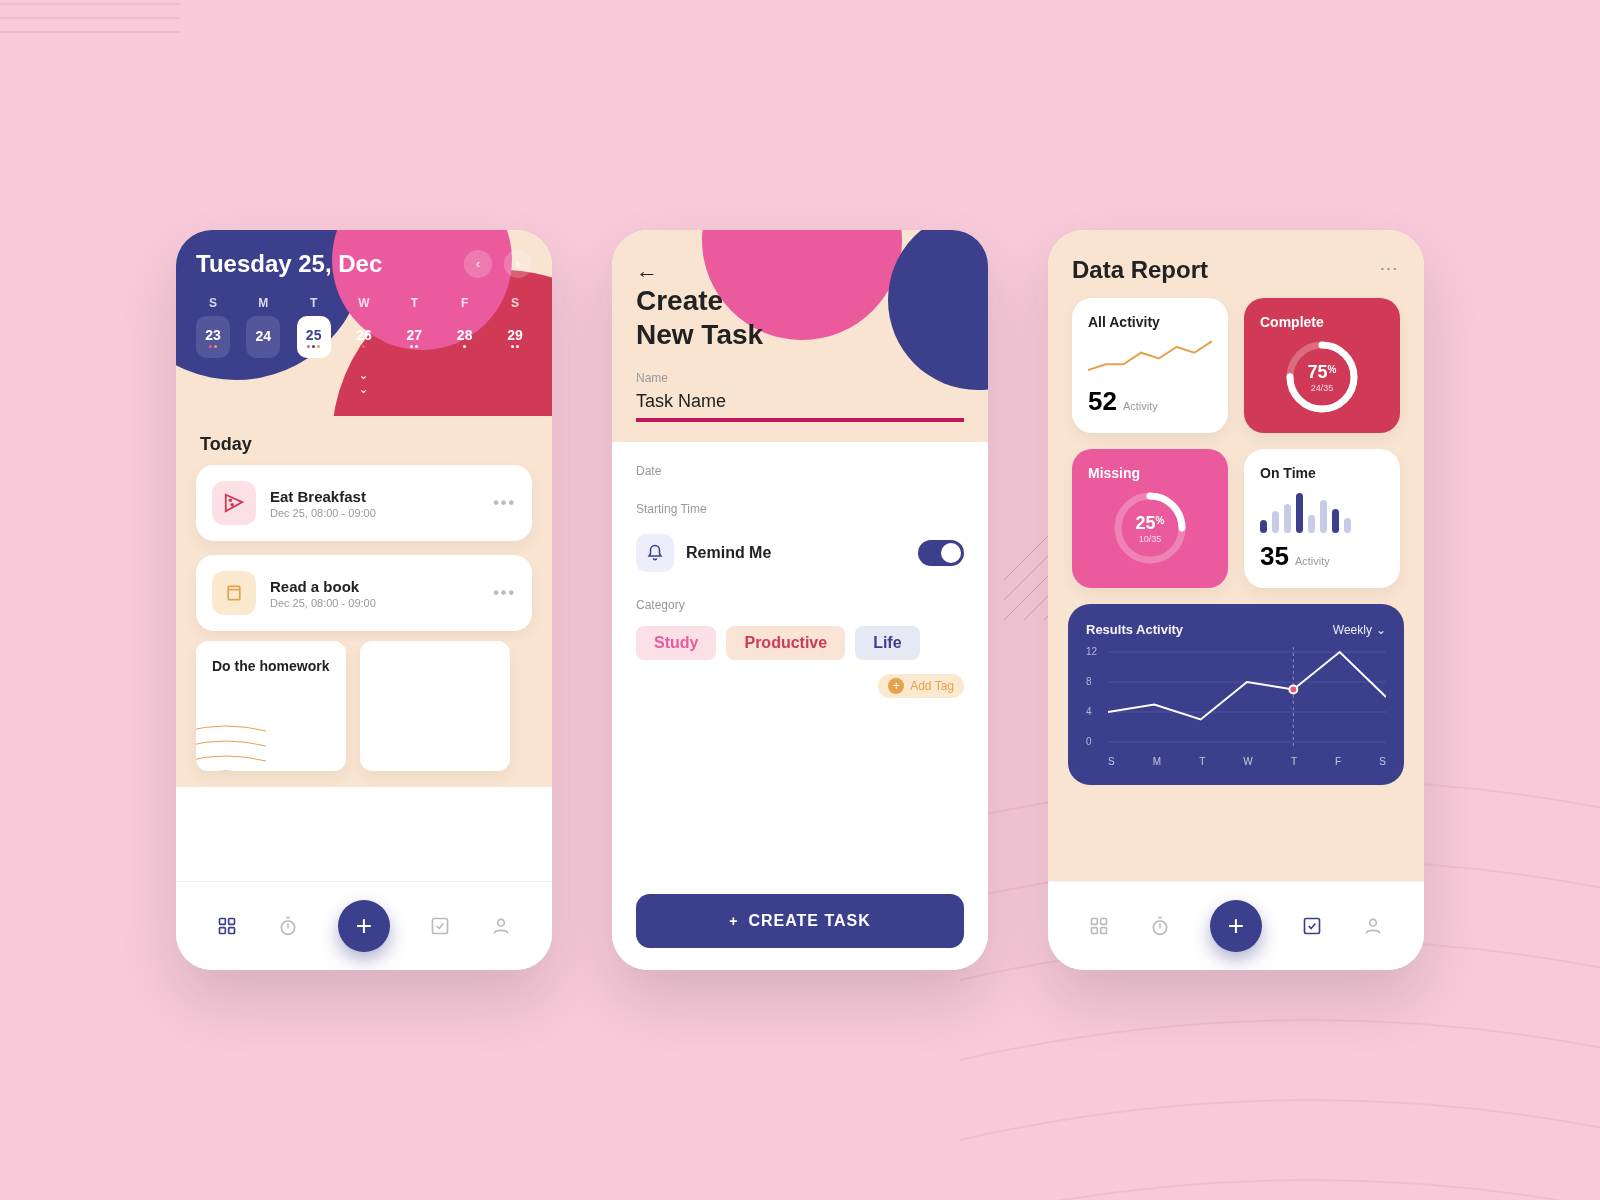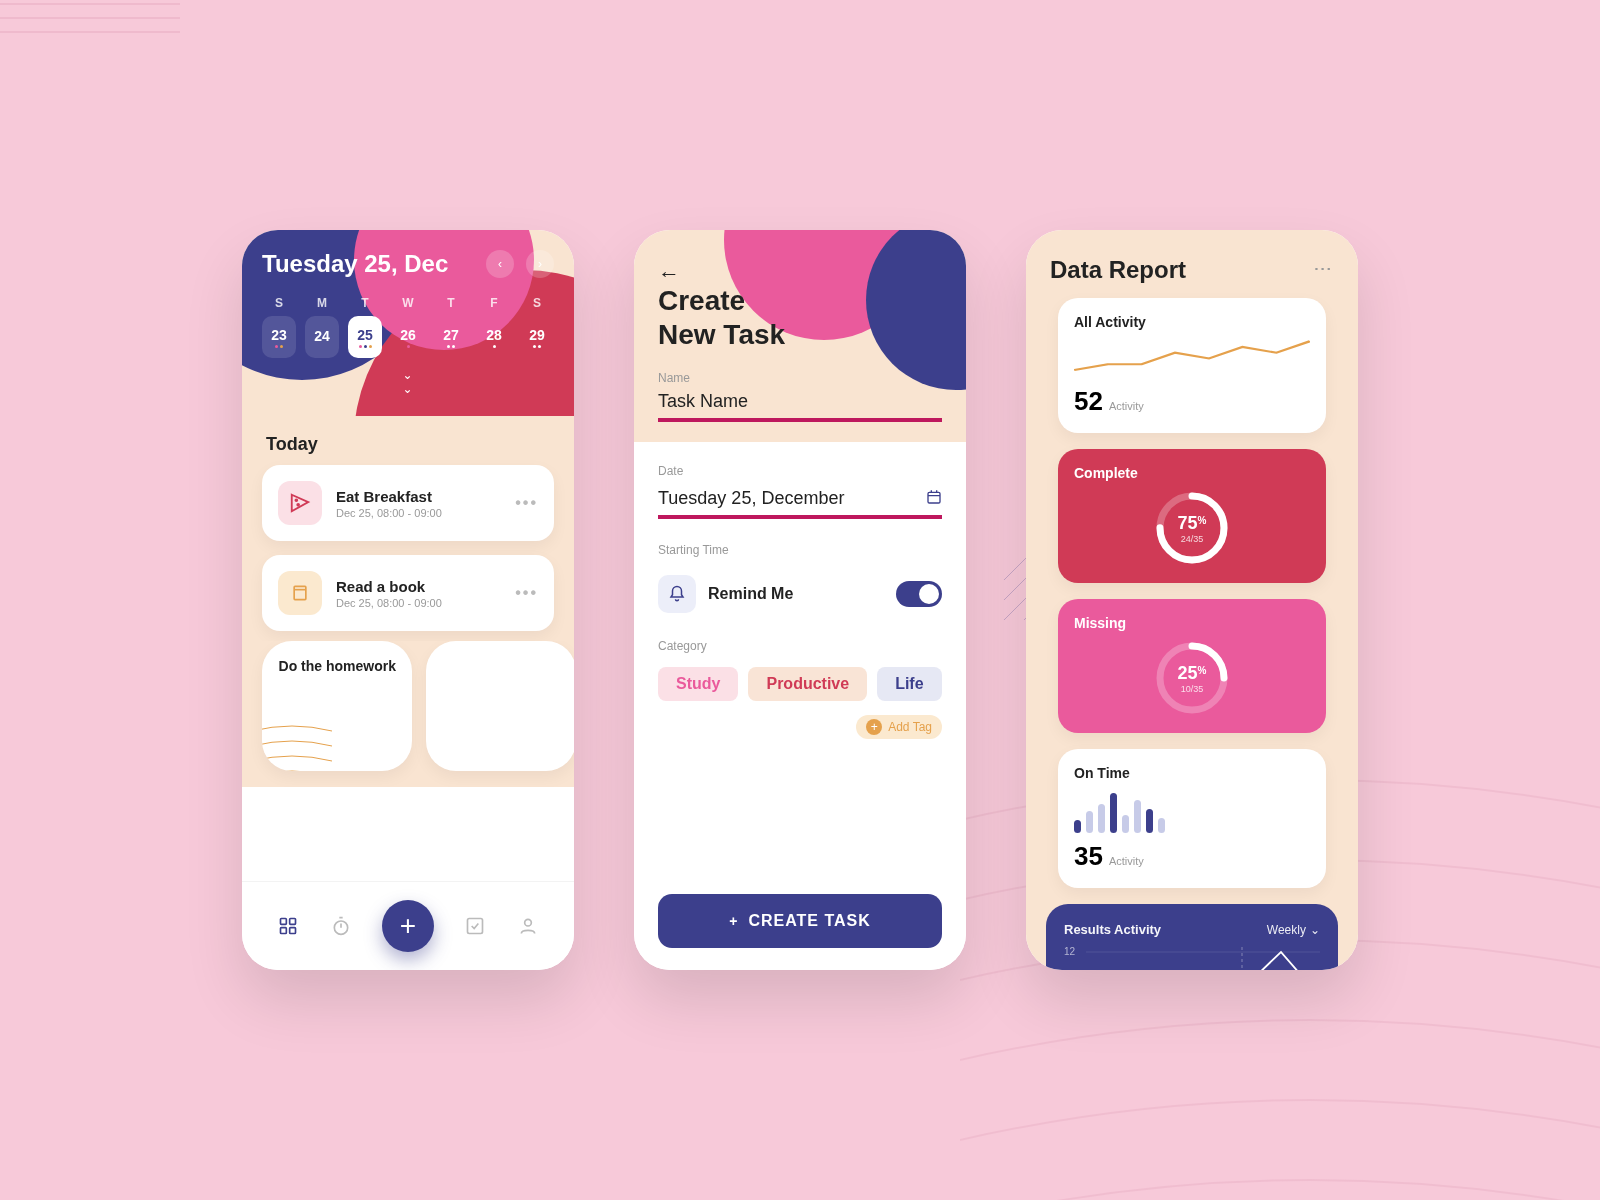--- a/index.html
+++ b/index.html
@@ -12,21 +12,21 @@
   justify-content: center;
   gap: 60px;
   position: relative;
   overflow: hidden;
 }
 .bg-waves-tl { position:absolute; top:-20px; left:-20px; width:200px; height:120px; opacity:.15; }
 .bg-waves-br { position:absolute; bottom:-60px; right:-60px; width:700px; height:500px; opacity:.12; }
 .bg-hatch { position:absolute; top:520px; left:50%; margin-left:204px; width:100px; height:100px; opacity:.25; }
 
 .phone {
-  width: 332px;
+  width: 376px;
   height: 740px;
   background: #fff;
   border-radius: 36px;
   box-shadow: 0 30px 60px rgba(0,0,0,.12);
   overflow: hidden;
   position: relative;
 }
 .phone-body { width:100%; height:100%; display:flex; flex-direction:column; }
 
 
@@ -58,21 +58,21 @@
 .task-card { background:#fff; border-radius:18px; padding:16px; display:flex; align-items:center; gap:14px; box-shadow:0 6px 16px rgba(0,0,0,.05); }
 .task-icon { width:44px; height:44px; border-radius:12px; display:flex; align-items:center; justify-content:center; font-size:18px; }
 .task-icon.pink { background:#fbe0e6; color:#d03a56; }
 .task-icon.orange { background:#fbe9cf; color:#e5a14c; }
 .task-info { flex:1; }
 .task-title { font-size:15px; font-weight:700; color:#222; }
 .task-time { font-size:11px; color:#999; margin-top:2px; }
 .task-more { color:#bbb; letter-spacing:2px; font-weight:700; cursor:pointer; }
 
 .tomorrow-row { background:#f9e4d1; padding:0 20px 16px; display:flex; gap:14px; overflow:hidden; }
-.tom-card { background:#fff; border-radius:30px; padding:16px; width:150px; height:130px; box-shadow:0 6px 16px rgba(0,0,0,.05); position:relative; overflow:hidden; flex-shrink:0;text-align:right; }
+.tom-card { background:#fff; border-radius:12px; padding:16px; width:150px; height:130px; box-shadow:0 6px 16px rgba(0,0,0,.05); position:relative; overflow:hidden; flex-shrink:0; }
 .tom-title { font-size:14px; font-weight:700; color:#222; line-height:1.3; }
 .tom-deco1 { position:absolute; bottom:-10px; left:-10px; width:80px; height:60px; }
 .tom-deco2 { position:absolute; bottom:-6px; right:10px; width:60px; height:60px; }
 
 .bottom-nav { background:#fff; padding:18px 20px; display:flex; align-items:center; justify-content:space-around; border-top:1px solid #f3f3f3; margin-top:auto; }
 .nav-item { width:24px; height:24px; display:flex; align-items:center; justify-content:center; color:#bbb; cursor:pointer; }
 .nav-item.active { color:#3c3f8c; }
 .nav-fab { width:52px; height:52px; border-radius:50%; background:#3c3f8c; color:#fff; display:flex; align-items:center; justify-content:center; font-size:28px; font-weight:300; box-shadow:0 8px 18px rgba(60,63,140,.4); cursor:pointer; }
 
 
@@ -99,21 +99,21 @@
 .add-tag { display:flex; align-items:center; gap:6px; background:#fbe9cf; border-radius:16px; padding:4px 10px; font-size:12px; color:#e5a14c; cursor:pointer; }
 .add-tag-plus { width:16px; height:16px; border-radius:50%; background:#e5a14c; color:#fff; display:flex; align-items:center; justify-content:center; font-size:12px; }
 .create-btn { margin-top:auto; background:#3c3f8c; color:#fff; border-radius:14px; padding:18px; display:flex; align-items:center; justify-content:center; gap:10px; font-weight:700; letter-spacing:1px; cursor:pointer; }
 .create-plus { font-size:14px; }
 
 
 .s3-body { background:#f9e4d1; height:100%; display:flex; flex-direction:column; }
 .s3-header { display:flex; align-items:center; justify-content:space-between; padding:26px 24px 14px;gap:40px; }
 .s3-title { font-size:24px; font-weight:800; color:#222; }
 .s3-more-dots { color:#999; font-size:18px; cursor:pointer; writing-mode: vertical-lr; letter-spacing:2px; }
-.s3-grid { display:grid; grid-template-columns:1fr; gap:16px; padding:0 32px; }
+.s3-grid { display:grid; grid-template-columns:1fr 1fr; gap:16px; padding:0 24px; }
 .stat-card { border-radius:20px; padding:16px; box-shadow:0 6px 16px rgba(0,0,0,.05); }
 .stat-card.white { background:#fff; }
 .stat-card.red { background:#d03a56; color:#fff; }
 .stat-card.pink { background:#ea5a9c; color:#fff; }
 .stat-label { font-size:14px; font-weight:700; margin-bottom:8px; }
 .stat-card.white .stat-label { color:#222; }
 .stat-value-row { display:flex; align-items:baseline; gap:6px; margin-top:8px; }
 .stat-value { font-size:26px; font-weight:800; }
 .stat-unit { font-size:11px; color:#999; }
 .spark { width:100%; height:36px; }
@@ -347,29 +347,20 @@
         <span>New Task</span>
       </div>
       <div class="s2-field-label">Name</div>
       <div class="s2-field-value">
           <span>Task Name</span>
         </div>
     </div>
 
     <div class="s2-main">
       <div class="s2-field-label" style="margin-top:0">Date</div>
-      <div class="s2-field-value">
-        <span>Tuesday 25, December</span>
-        <span class="icon-field"><svg width="16" height="16" viewBox="0 0 24 24" fill="none" stroke="currentColor" stroke-width="2">
-              <rect x="3" y="5" width="18" height="16" rx="2"></rect>
-              <line x1="3" y1="10" x2="21" y2="10"></line>
-              <line x1="8" y1="2" x2="8" y2="6"></line>
-              <line x1="16" y1="2" x2="16" y2="6"></line>
-            </svg></span>
-      </div>
 
       <div class="s2-field-label">Starting Time</div>
 
       <div class="s2-row">
         <div class="remind-icon">
             <svg width="18" height="18" viewBox="0 0 24 24" fill="none" stroke="currentColor" stroke-width="2">
               <path d="M6 8a6 6 0 1 1 12 0v5l2 3H4l2-3V8z"></path>
               <path d="M10 19a2 2 0 0 0 4 0"></path>
             </svg>
           </div>

